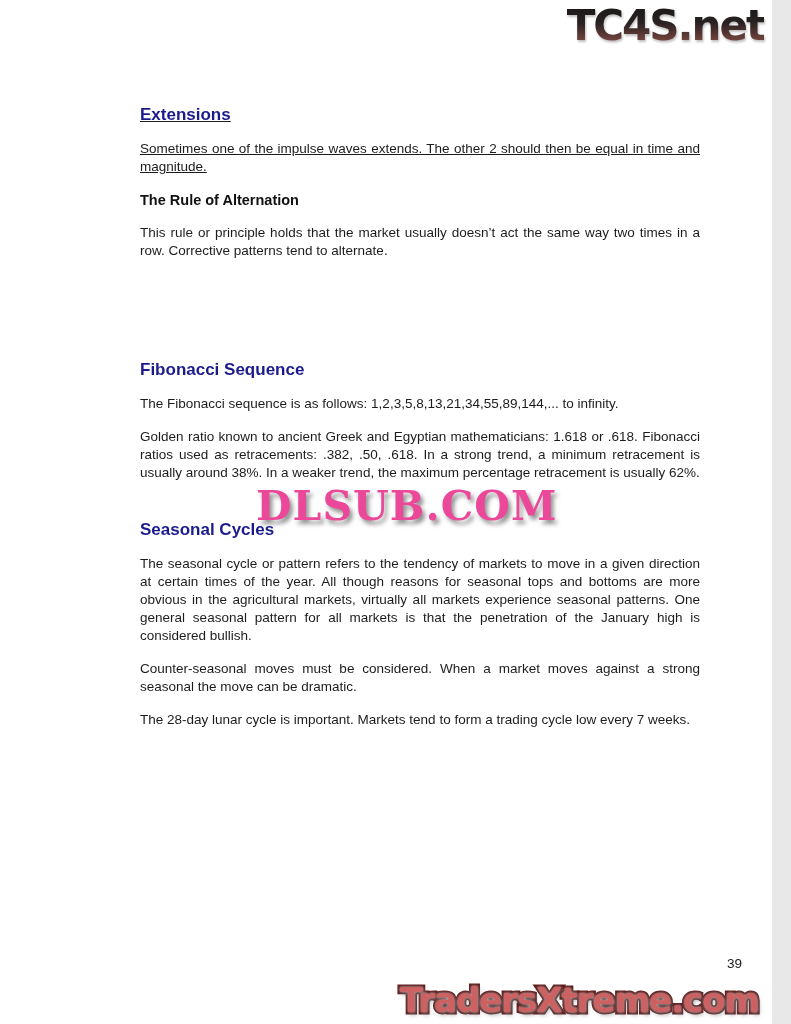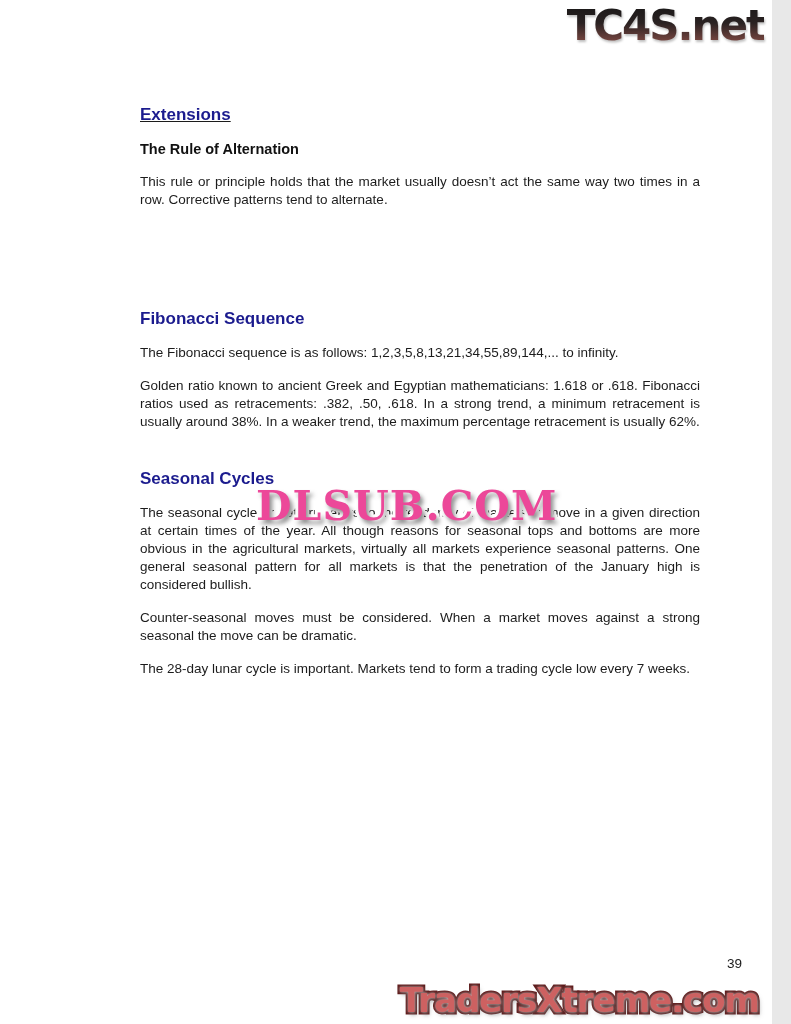--- a/index.html
+++ b/index.html
@@ -110,20 +110,21 @@
 <div id="page">
 
   <div id="top-logo">TC4S.net</div>
 
   <div id="dlsub-watermark">DLSUB.COM</div>
 
   <div id="content">
 
     <div id="sec-extensions">
       <h2 class="h-blue">Extensions</h2>
+      <p class="para">Sometimes one of the impulse waves extends.  The other 2 should then be equal in time and magnitude.</p>
     </div>
 
     <div id="sec-alternation">
       <h3 class="h-black">The Rule of Alternation</h3>
       <p class="para">This rule or principle holds that the market usually doesn’t act the same way two times in a row.  Corrective patterns tend to alternate.</p>
     </div>
 
     <div id="sec-fibseq">
       <h2 class="h-blue">Fibonacci Sequence</h2>
       <p class="para">The Fibonacci sequence is as follows: 1,2,3,5,8,13,21,34,55,89,144,... to infinity.</p>

